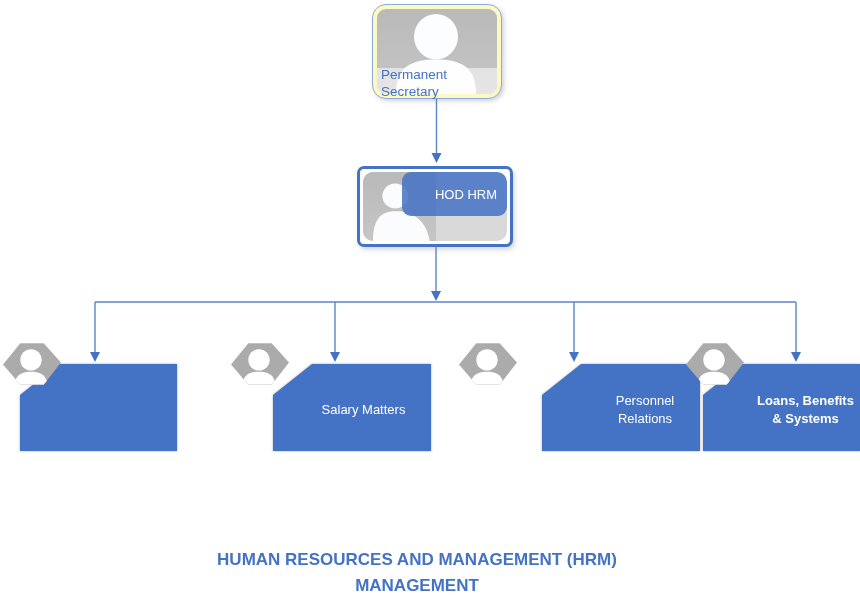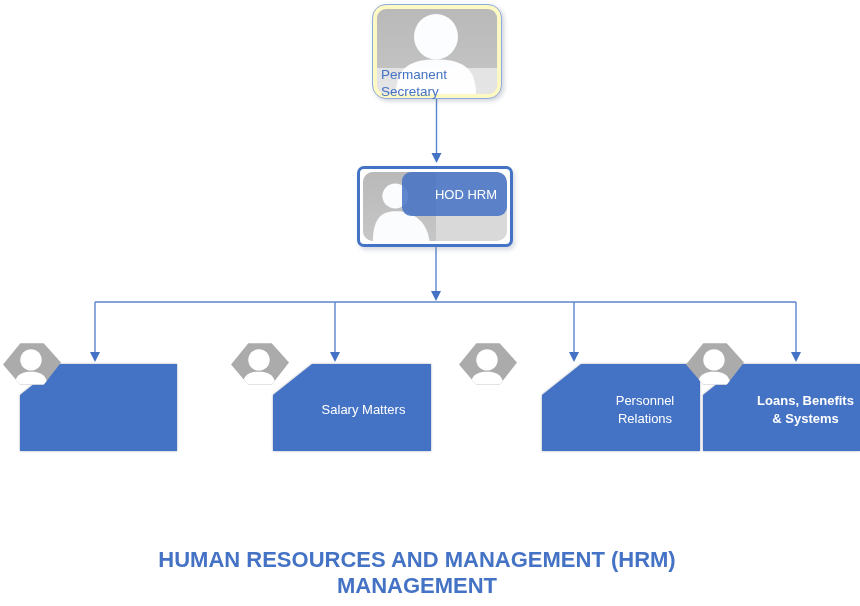--- a/index.html
+++ b/index.html
@@ -66,21 +66,21 @@
   
   .hex-icon{position:absolute;z-index:3;}
   .hex-1{left:3px;top:343px;}
   .hex-2{left:231px;top:343px;}
   .hex-3{left:459px;top:343px;}
   .hex-4{left:686px;top:343px;}
 
   
   .caption{
     position:absolute;left:0;top:547px;width:834px;text-align:center;
-    color:var(--title-blue,#4472C4);font-weight:bold;font-size:22px;line-height:26px;z-index:2;
+    color:var(--title-blue,#4472C4);font-weight:bold;font-size:17px;line-height:26px;z-index:2;
   }
 </style>
 </head>
 <body>
 
 <div class="canvas">
 
   <svg width="0" height="0" style="position:absolute" aria-hidden="true">
     <defs>
       <clipPath id="hexclip">

